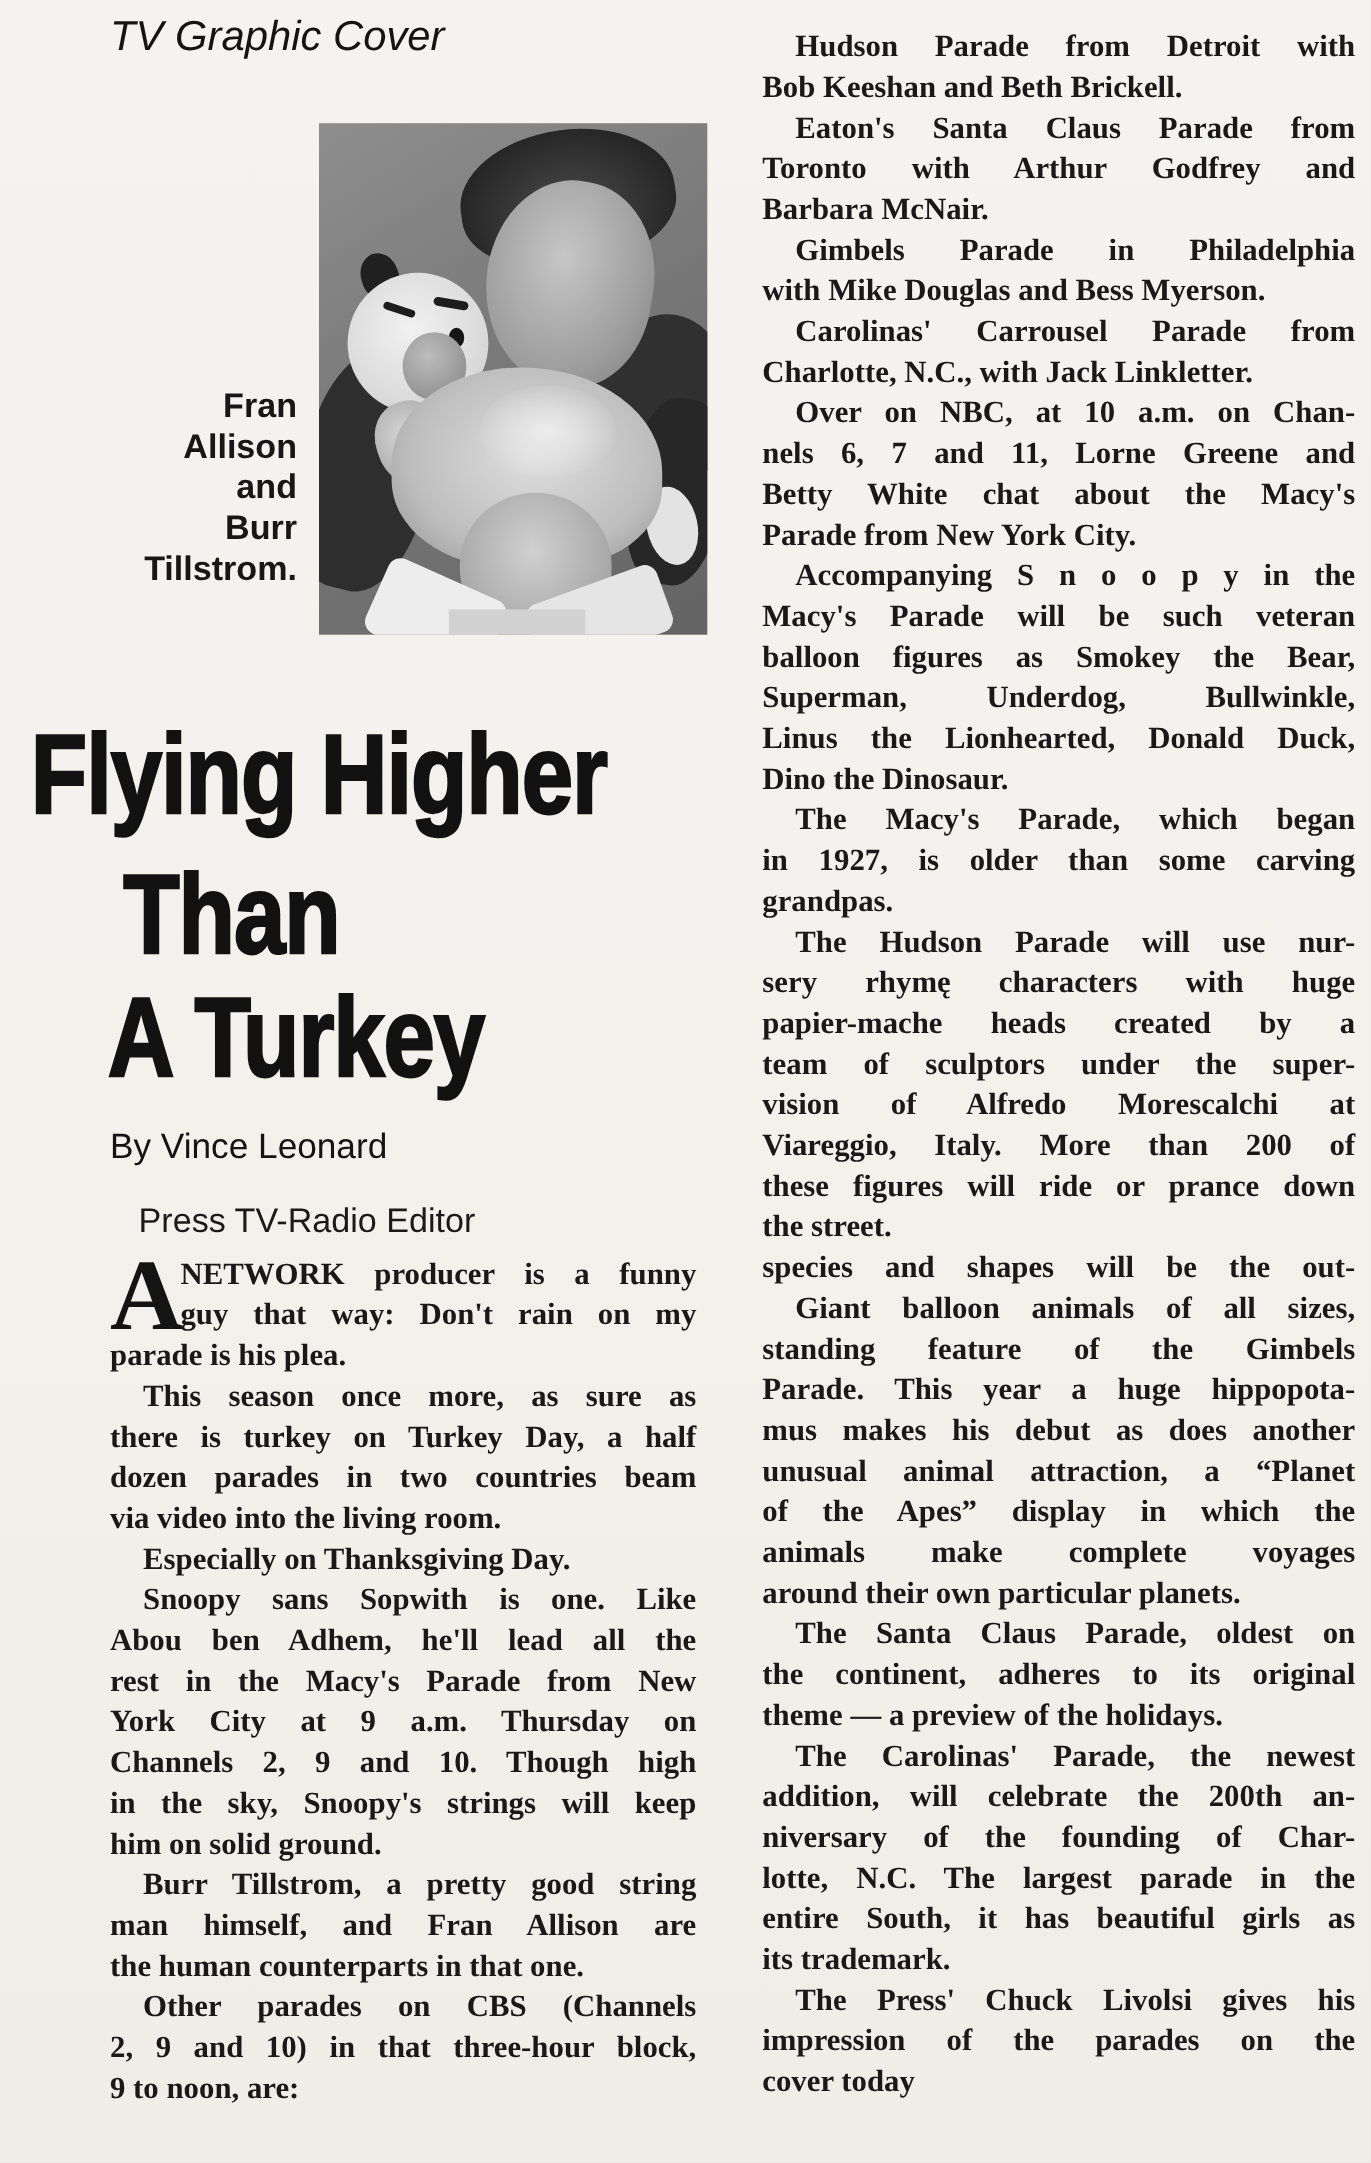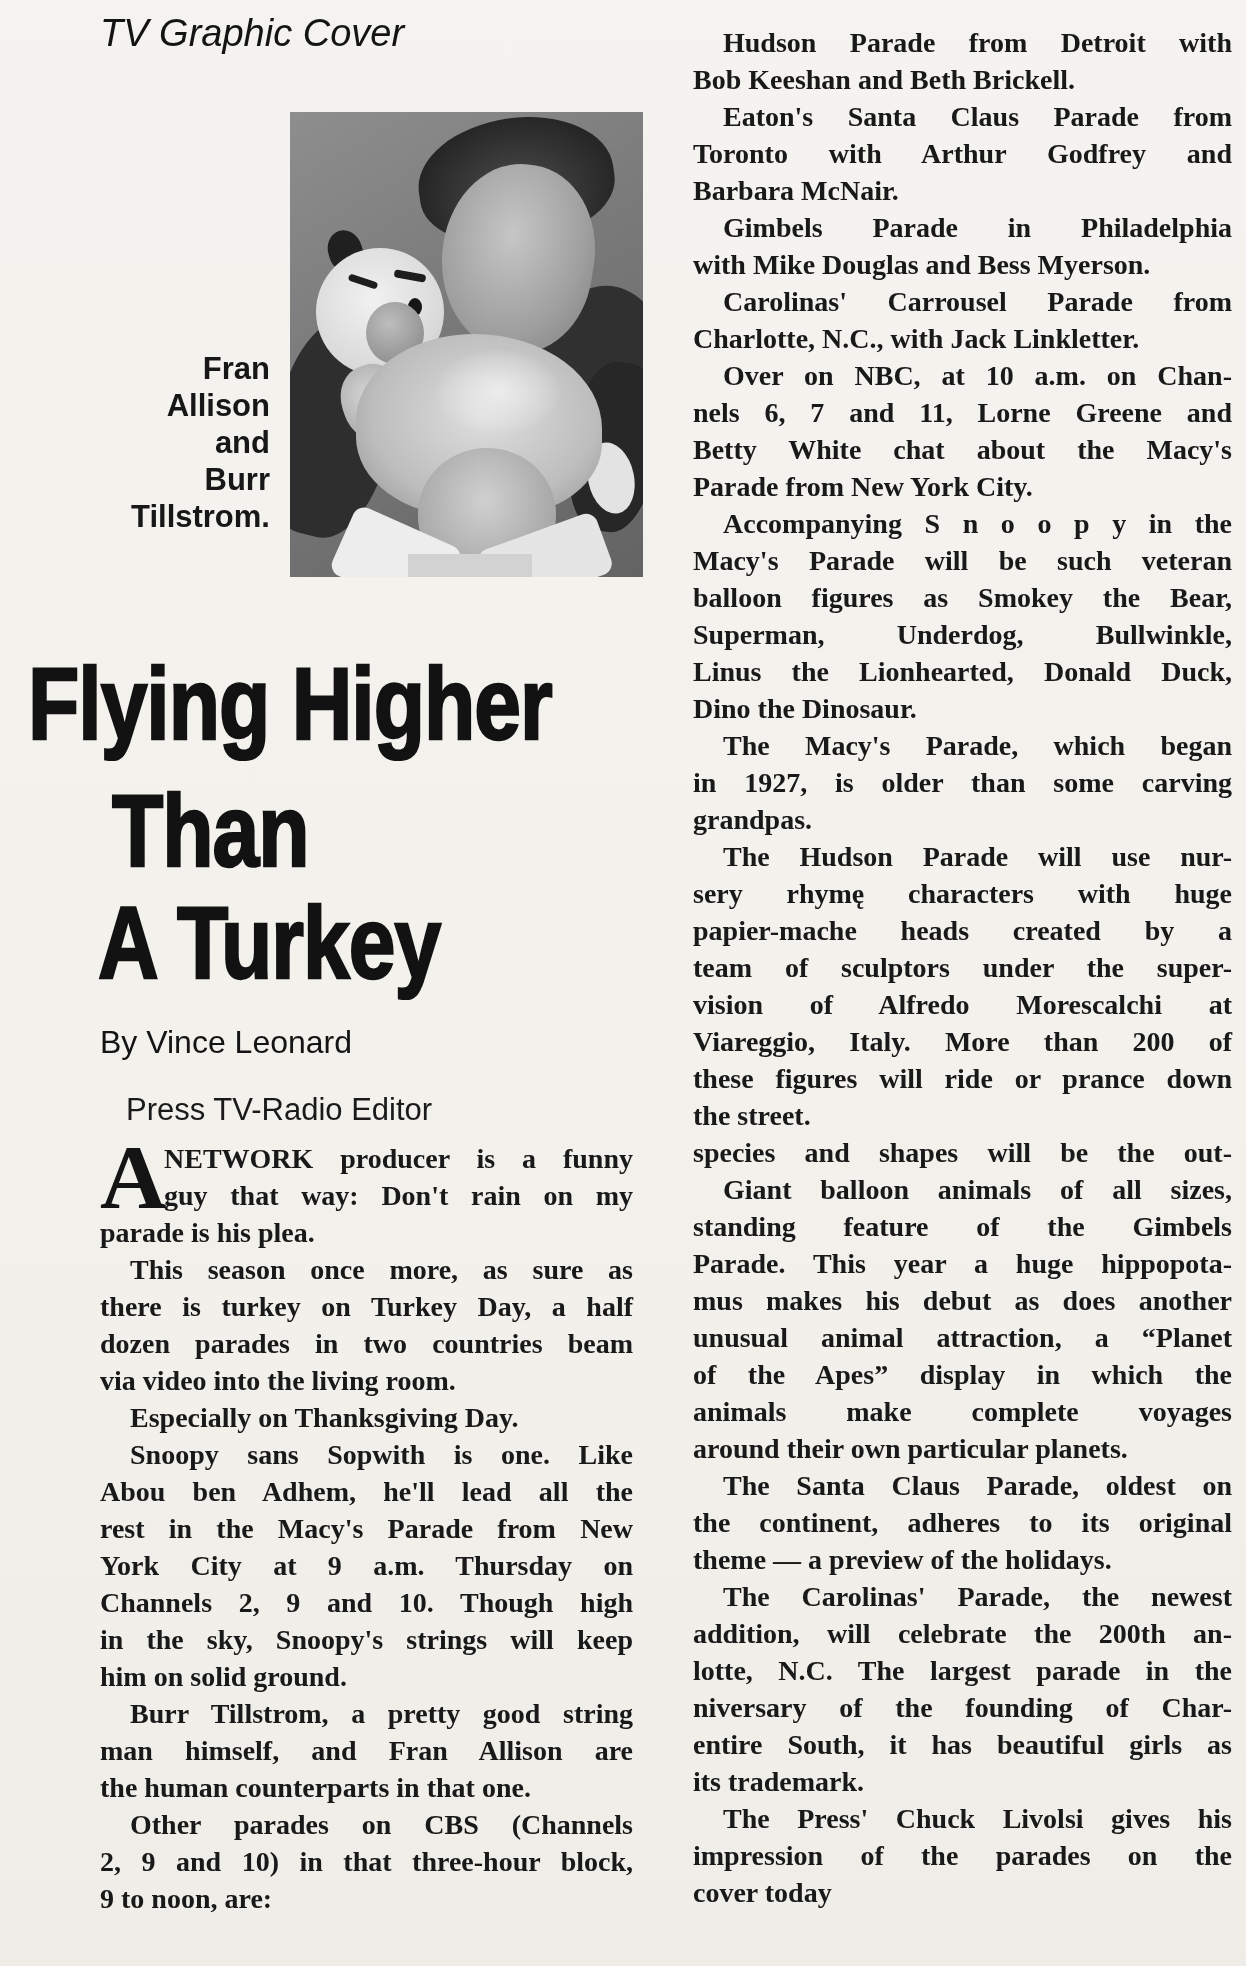--- a/index.html
+++ b/index.html
@@ -265,22 +265,22 @@
         <div class="bl last">around their own particular planets.</div>
       </div>
       <div class="para">
         <div class="bl indent">The Santa Claus Parade, oldest on</div>
         <div class="bl">the continent, adheres to its original</div>
         <div class="bl last">theme — a preview of the holidays.</div>
       </div>
       <div class="para">
         <div class="bl indent">The Carolinas' Parade, the newest</div>
         <div class="bl">addition, will celebrate the 200th an-</div>
+        <div class="bl">niversary of the founding of Char-</div>
         <div class="bl">lotte, N.C. The largest parade in the</div>
-        <div class="bl">niversary of the founding of Char-</div>
         <div class="bl">entire South, it has beautiful girls as</div>
         <div class="bl last">its trademark.</div>
       </div>
       <div class="para">
         <div class="bl indent">The Press' Chuck Livolsi gives his</div>
         <div class="bl">impression of the parades on the</div>
         <div class="bl last">cover today</div>
       </div>
     </div>
 

